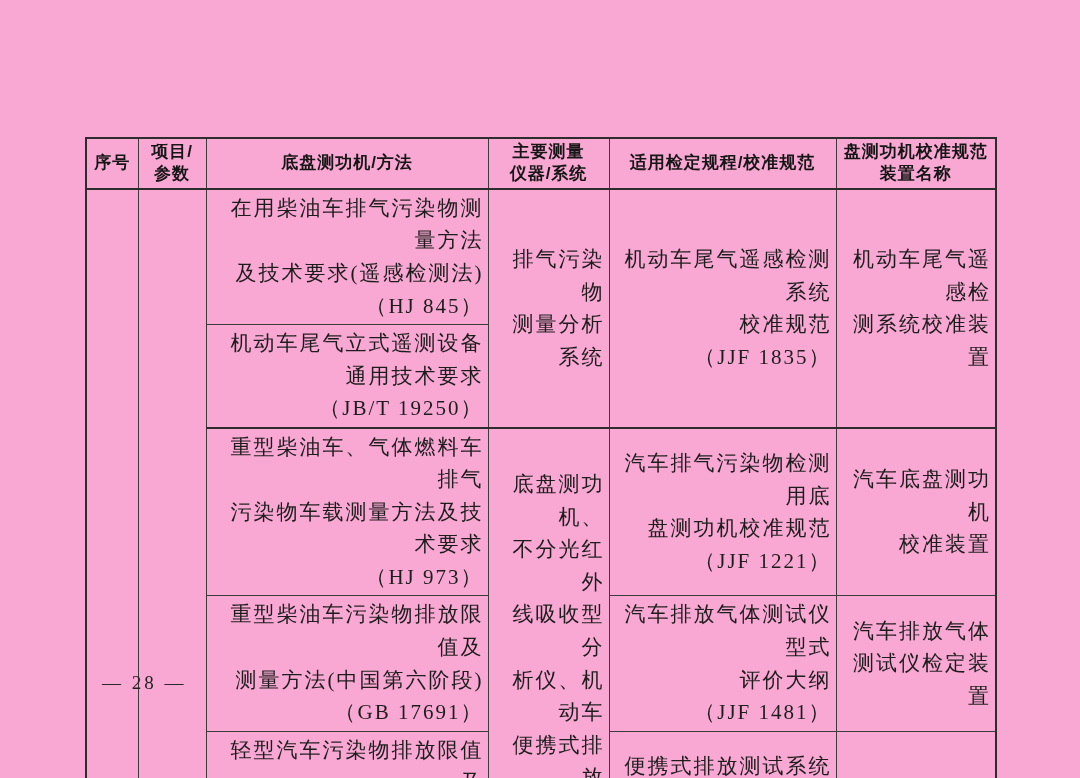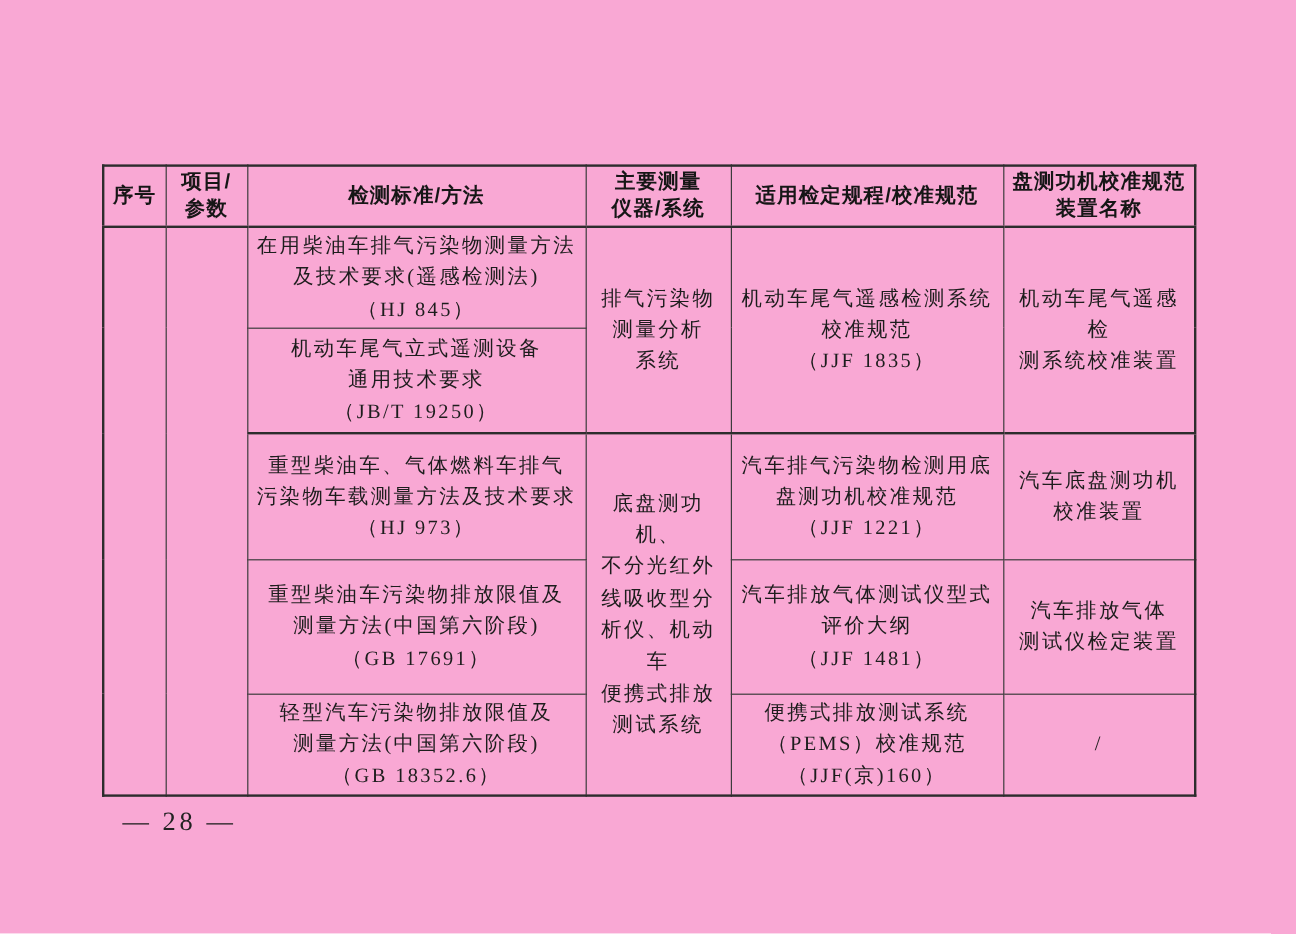--- a/index.html
+++ b/index.html
@@ -37,37 +37,38 @@
   }
   .doc-table th{
     font-family:"Liberation Sans","DejaVu Sans",sans-serif;
     font-weight:bold;
     font-size:17px;
     line-height:1.32;
     letter-spacing:1px;
     color:#161616;
   }
   .doc-table td{
-    font-size:17px;
+    font-size:21px;
     line-height:1.55;
     letter-spacing:2px;
+    text-align:right;
   }
   tr.hrow{height:47px;}
   tr.hrow th{border-bottom:2px solid #2d2d2d;}
   tr.row-a{height:71px;}
   tr.row-b{height:88px;}
   tr.row-c{height:105px;}
   tr.row-d{height:112px;padding-left:33px;}
   tr.row-e{height:71px;}
   td.group-top{border-top:2px solid #2d2d2d;}
   .footer{
     position:absolute;
     left:102px;
     top:672px;
-    font-size:22px;
+    font-size:19px;
     letter-spacing:3px;
     color:#222222;
   }
 </style>
 </head>
 <body>
 
 <div class="page">
 
   <table class="doc-table">
@@ -78,21 +79,21 @@
       <col style="width:121px">
       <col style="width:227px">
       <col style="width:160px">
     </colgroup>
 
     <tbody>
         <tr class="hrow">
       <th>序号</th>
       <th>项目/
 参数</th>
-      <th>检测标准/方法</th>
+      <th>底盘测功机/方法</th>
       <th>主要测量
 仪器/系统</th>
       <th>适用检定规程/校准规范</th>
       <th>盘测功机校准规范
 装置名称</th>
     </tr>
 
     <tr class="row-a">
       <td rowspan="5"></td>
       <td rowspan="5"></td>

